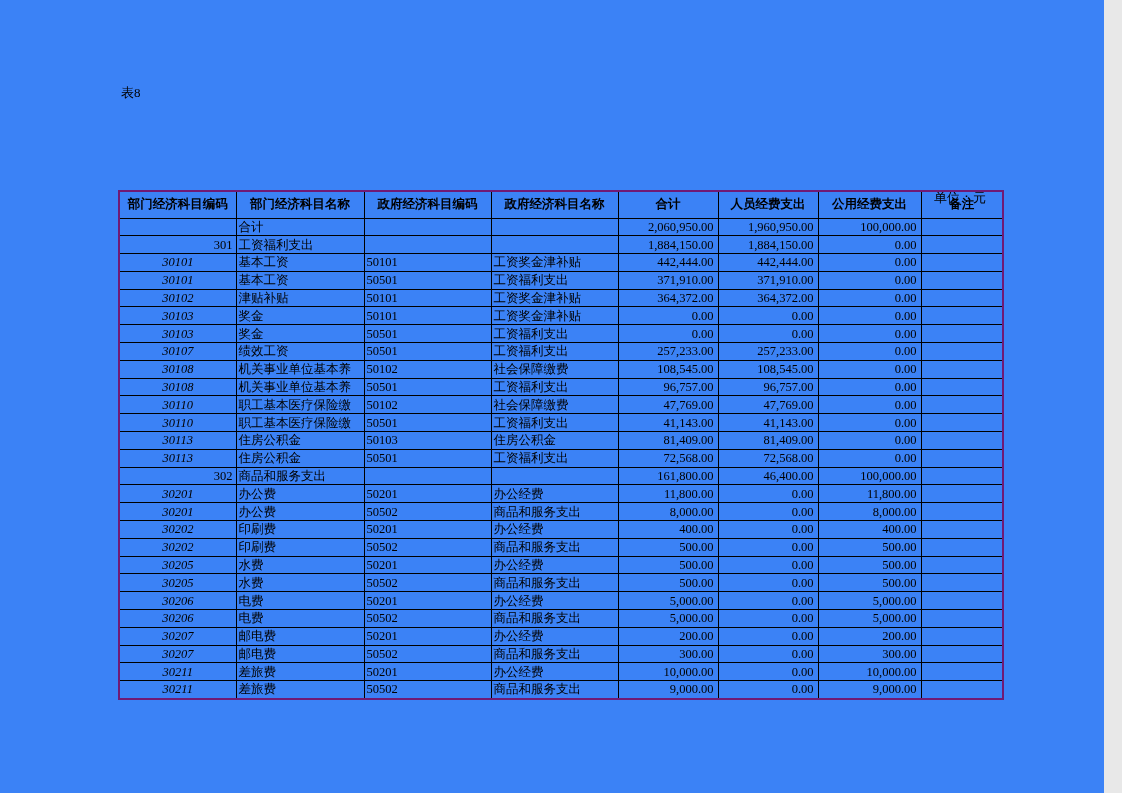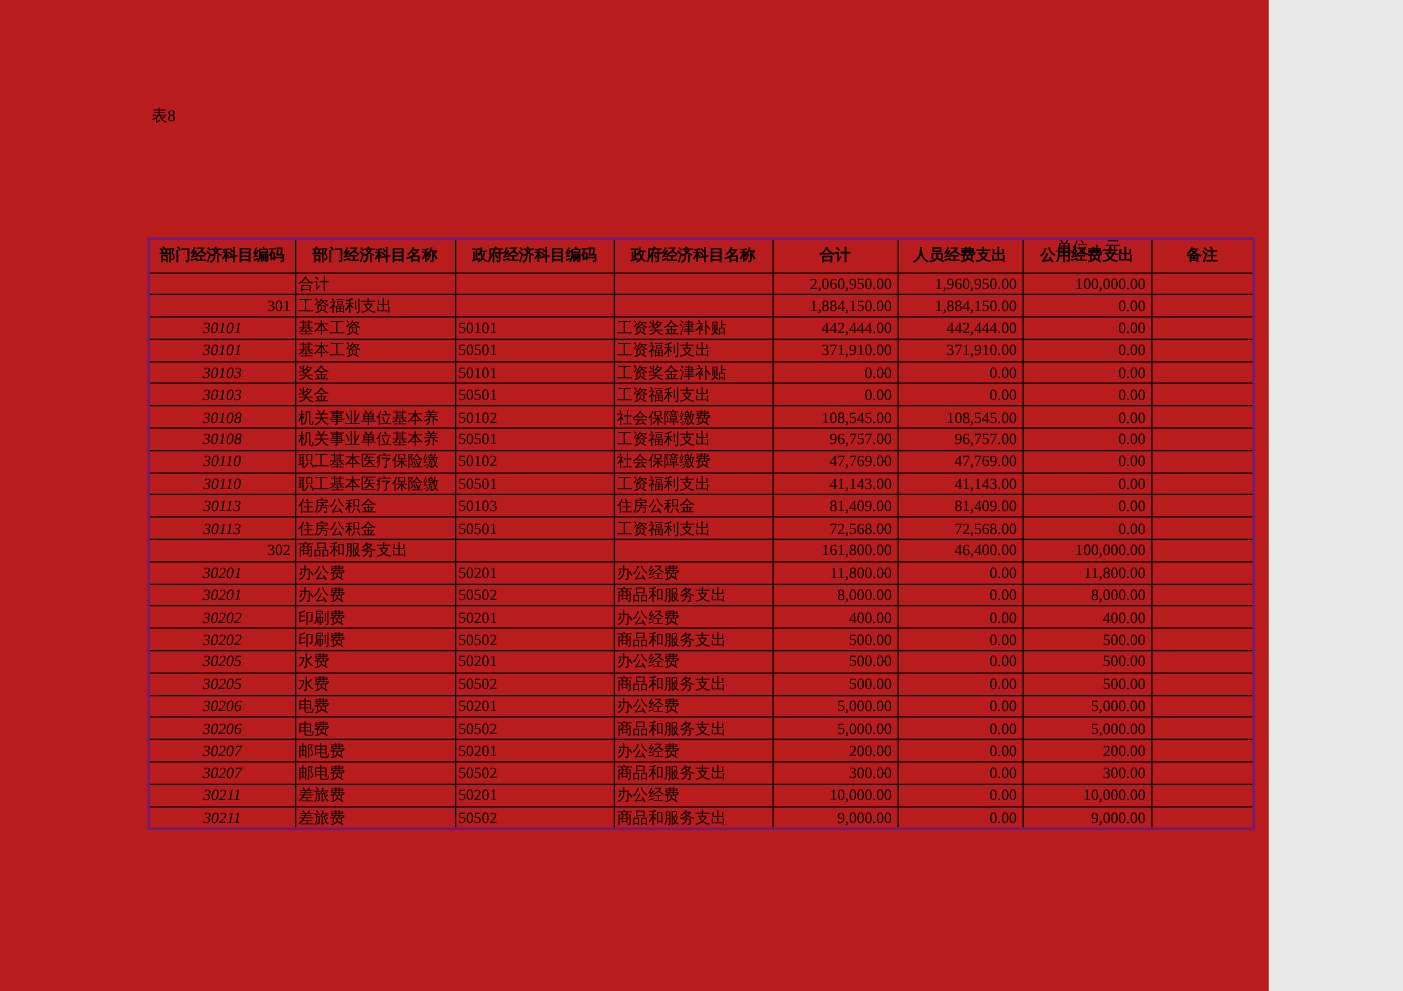--- a/index.html
+++ b/index.html
@@ -1,21 +1,21 @@
 <!DOCTYPE html>
 <html><head>
 <meta charset="utf-8">
 <style>
   * { margin: 0; padding: 0; box-sizing: border-box; }
   html, body { background: #e8e8e8; }
   .page {
     position: relative;
-    width: 1015px;
+    width: 1104px;
     height: 793px;
-    background: #b91c1c;
+    background: #3b82f6;
     color: #000000;
     font-family: "Liberation Serif", "DejaVu Serif", serif;
     overflow: hidden;
   }
   .table-label {
     position: absolute;
     left: 121px;
     top: 84px;
     font-size: 13px;
     font-family: "Liberation Serif", "DejaVu Serif", serif;
@@ -142,36 +142,56 @@
           <td class="c0 center">30101</td>
           <td class="c1">基本工资</td>
           <td class="c2">50501</td>
           <td class="c3">工资福利支出</td>
           <td class="c4">371,910.00</td>
           <td class="c5">371,910.00</td>
           <td class="c6">0.00</td>
           <td class="c7"></td>
         </tr>
         <tr>
+          <td class="c0 center">30102</td>
+          <td class="c1">津贴补贴</td>
+          <td class="c2">50101</td>
+          <td class="c3">工资奖金津补贴</td>
+          <td class="c4">364,372.00</td>
+          <td class="c5">364,372.00</td>
+          <td class="c6">0.00</td>
+          <td class="c7"></td>
+        </tr>
+        <tr>
           <td class="c0 center">30103</td>
           <td class="c1">奖金</td>
           <td class="c2">50101</td>
           <td class="c3">工资奖金津补贴</td>
           <td class="c4">0.00</td>
           <td class="c5">0.00</td>
           <td class="c6">0.00</td>
           <td class="c7"></td>
         </tr>
         <tr>
           <td class="c0 center">30103</td>
           <td class="c1">奖金</td>
           <td class="c2">50501</td>
           <td class="c3">工资福利支出</td>
           <td class="c4">0.00</td>
           <td class="c5">0.00</td>
+          <td class="c6">0.00</td>
+          <td class="c7"></td>
+        </tr>
+        <tr>
+          <td class="c0 center">30107</td>
+          <td class="c1">绩效工资</td>
+          <td class="c2">50501</td>
+          <td class="c3">工资福利支出</td>
+          <td class="c4">257,233.00</td>
+          <td class="c5">257,233.00</td>
           <td class="c6">0.00</td>
           <td class="c7"></td>
         </tr>
         <tr>
           <td class="c0 center">30108</td>
           <td class="c1">机关事业单位基本养</td>
           <td class="c2">50102</td>
           <td class="c3">社会保障缴费</td>
           <td class="c4">108,545.00</td>
           <td class="c5">108,545.00</td>

